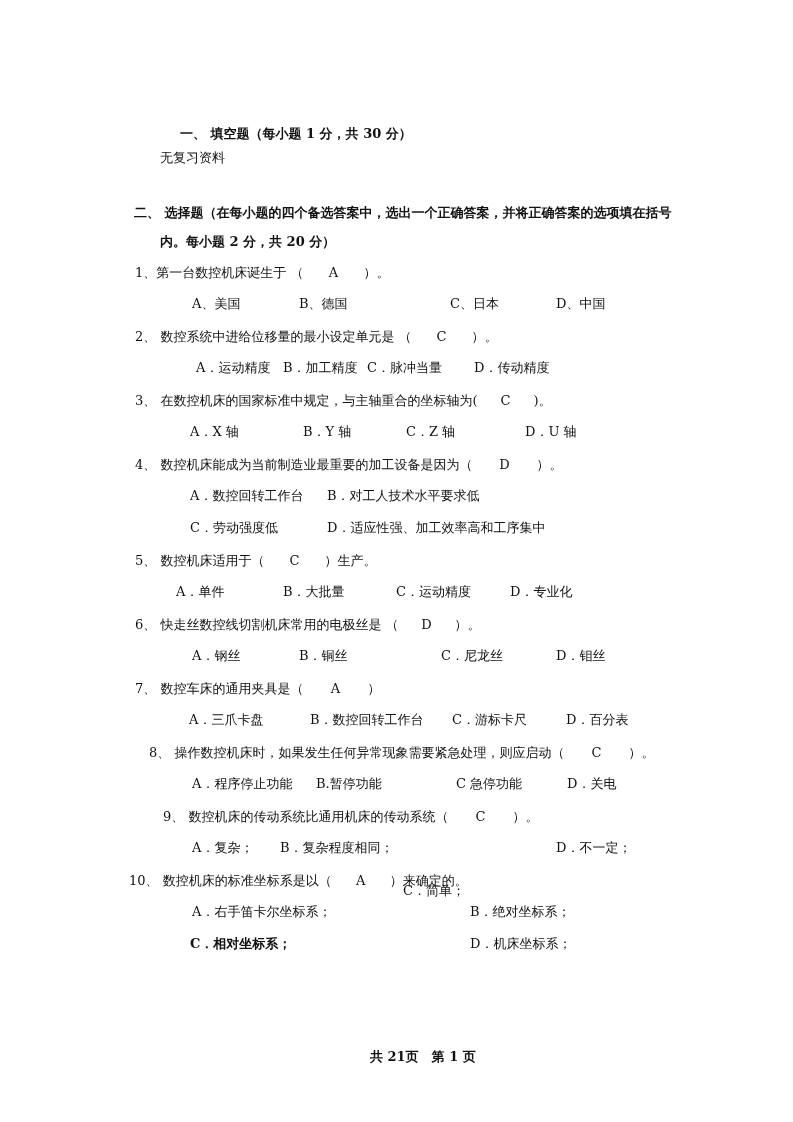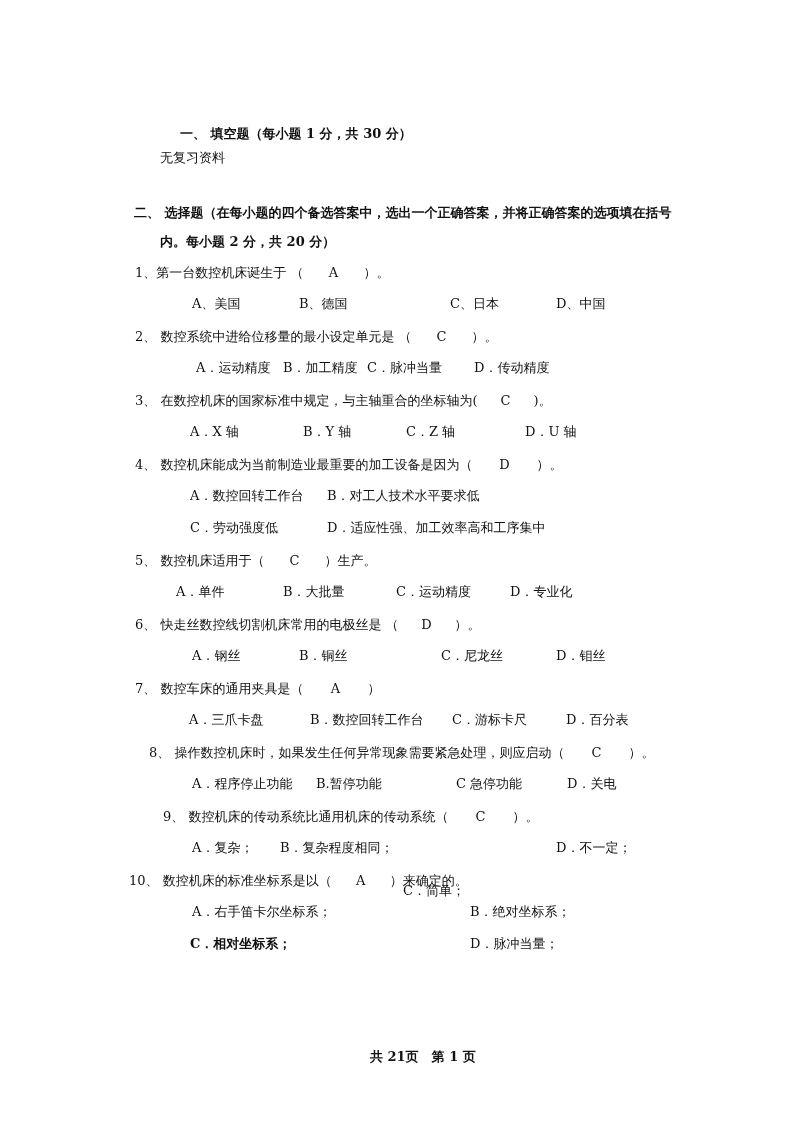--- a/index.html
+++ b/index.html
@@ -91,17 +91,17 @@
   <div class="abs" style="left:280px; top:840px;">B．复杂程度相同；</div>
   <div class="abs" style="left:403px; top:840px;margin-top:43px;">C．简单；</div>
   <div class="abs" style="left:556px; top:840px;">D．不一定；</div>
 
   <div class="abs" style="left:129px; top:873px;">
     <span>10、 数控机床的标准坐标系是以（</span><span class="ans" style="width:58px;">A</span><span>）来确定的。</span>
   </div>
   <div class="abs" style="left:192px; top:904px;">A．右手笛卡尔坐标系；</div>
   <div class="abs" style="left:470px; top:904px;">B．绝对坐标系；</div>
   <div class="abs" style="left:190px; top:936px;font-weight:bold;">C．相对坐标系；</div>
-  <div class="abs" style="left:470px; top:936px;">D．脉冲当量；</div>
+  <div class="abs" style="left:470px; top:936px;">D．机床坐标系；</div>
 
   <div class="abs bold" style="left:370px; top:1049px;">共 21页　第  1  页</div>
 
 </div>
 
 </body></html>

